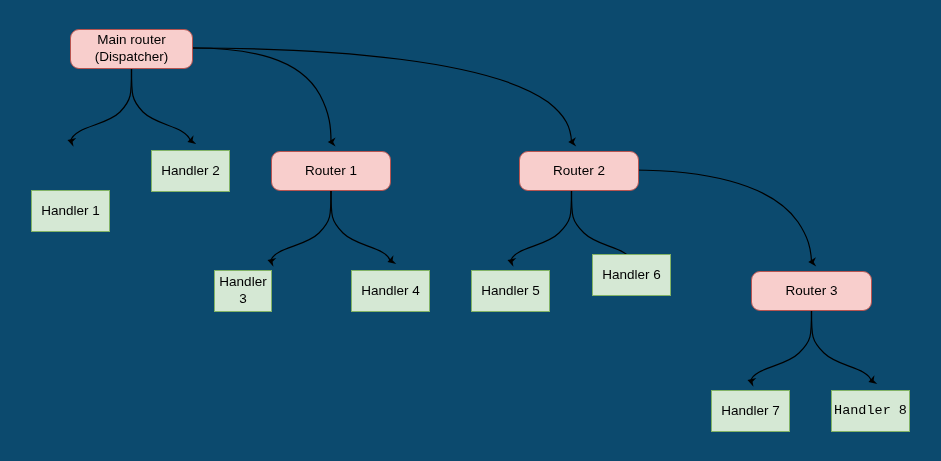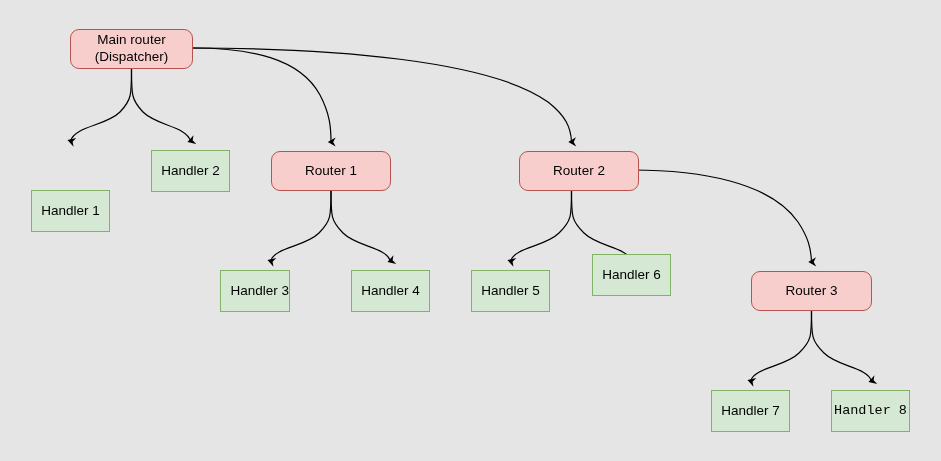--- a/index.html
+++ b/index.html
@@ -7,21 +7,21 @@
     padding: 0;
     background: #ffffff;
   }
   body {
     font-family: "Liberation Sans", sans-serif;
   }
   #canvas {
     position: relative;
     width: 941px;
     height: 461px;
-    background: #e5e5e5;
+    background: #0c4a6e;
     overflow: hidden;
   }
   #edge-layer {
     position: absolute;
     left: 0;
     top: 0;
     width: 941px;
     height: 461px;
   }
   .node {
@@ -99,21 +99,21 @@
   </div>
 
   <div class="node node-router" style="left:271px; top:151px; width:120px; height:40px;">
     <span class="node-label">Router 1</span>
   </div>
 
   <div class="node node-router" style="left:512px; top:151px; width:120px; height:40px;margin-left:7px;">
     <span class="node-label">Router 2</span>
   </div>
 
-  <div class="node node-handler" style="left:220px; top:270px; width:70px;  height:42px;justify-content:flex-end;">
+  <div class="node node-handler" style="left:214px; top:270px; width:58px;  height:42px;">
     <span class="node-label">Handler 3</span>
   </div>
 
   <div class="node node-handler" style="left:351px; top:270px; width:79px;  height:42px;">
     <span class="node-label">Handler 4</span>
   </div>
 
   <div class="node node-handler" style="left:471px; top:270px; width:79px;  height:42px;">
     <span class="node-label">Handler 5</span>
   </div>

